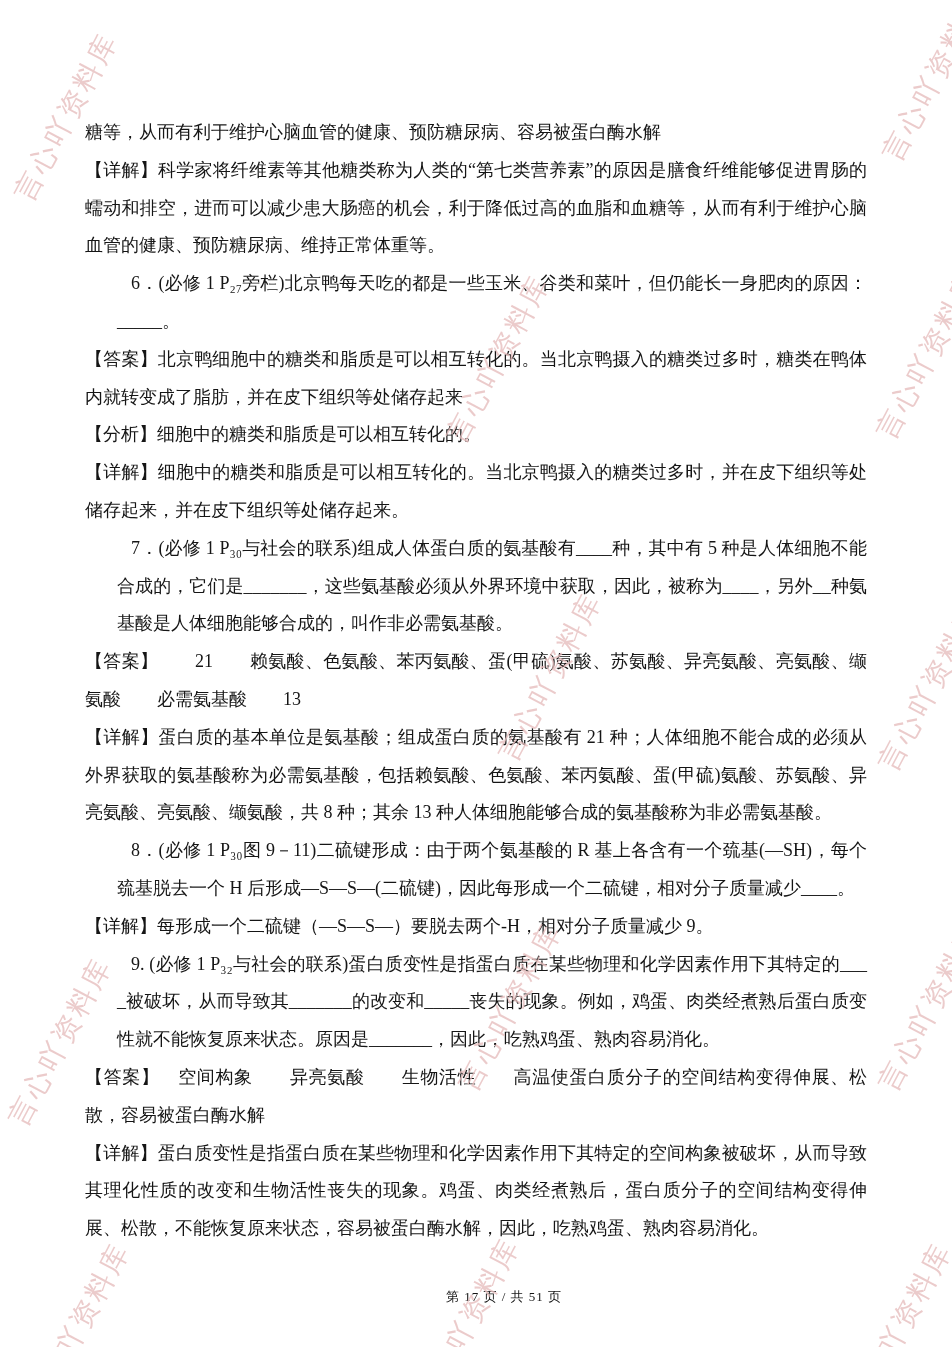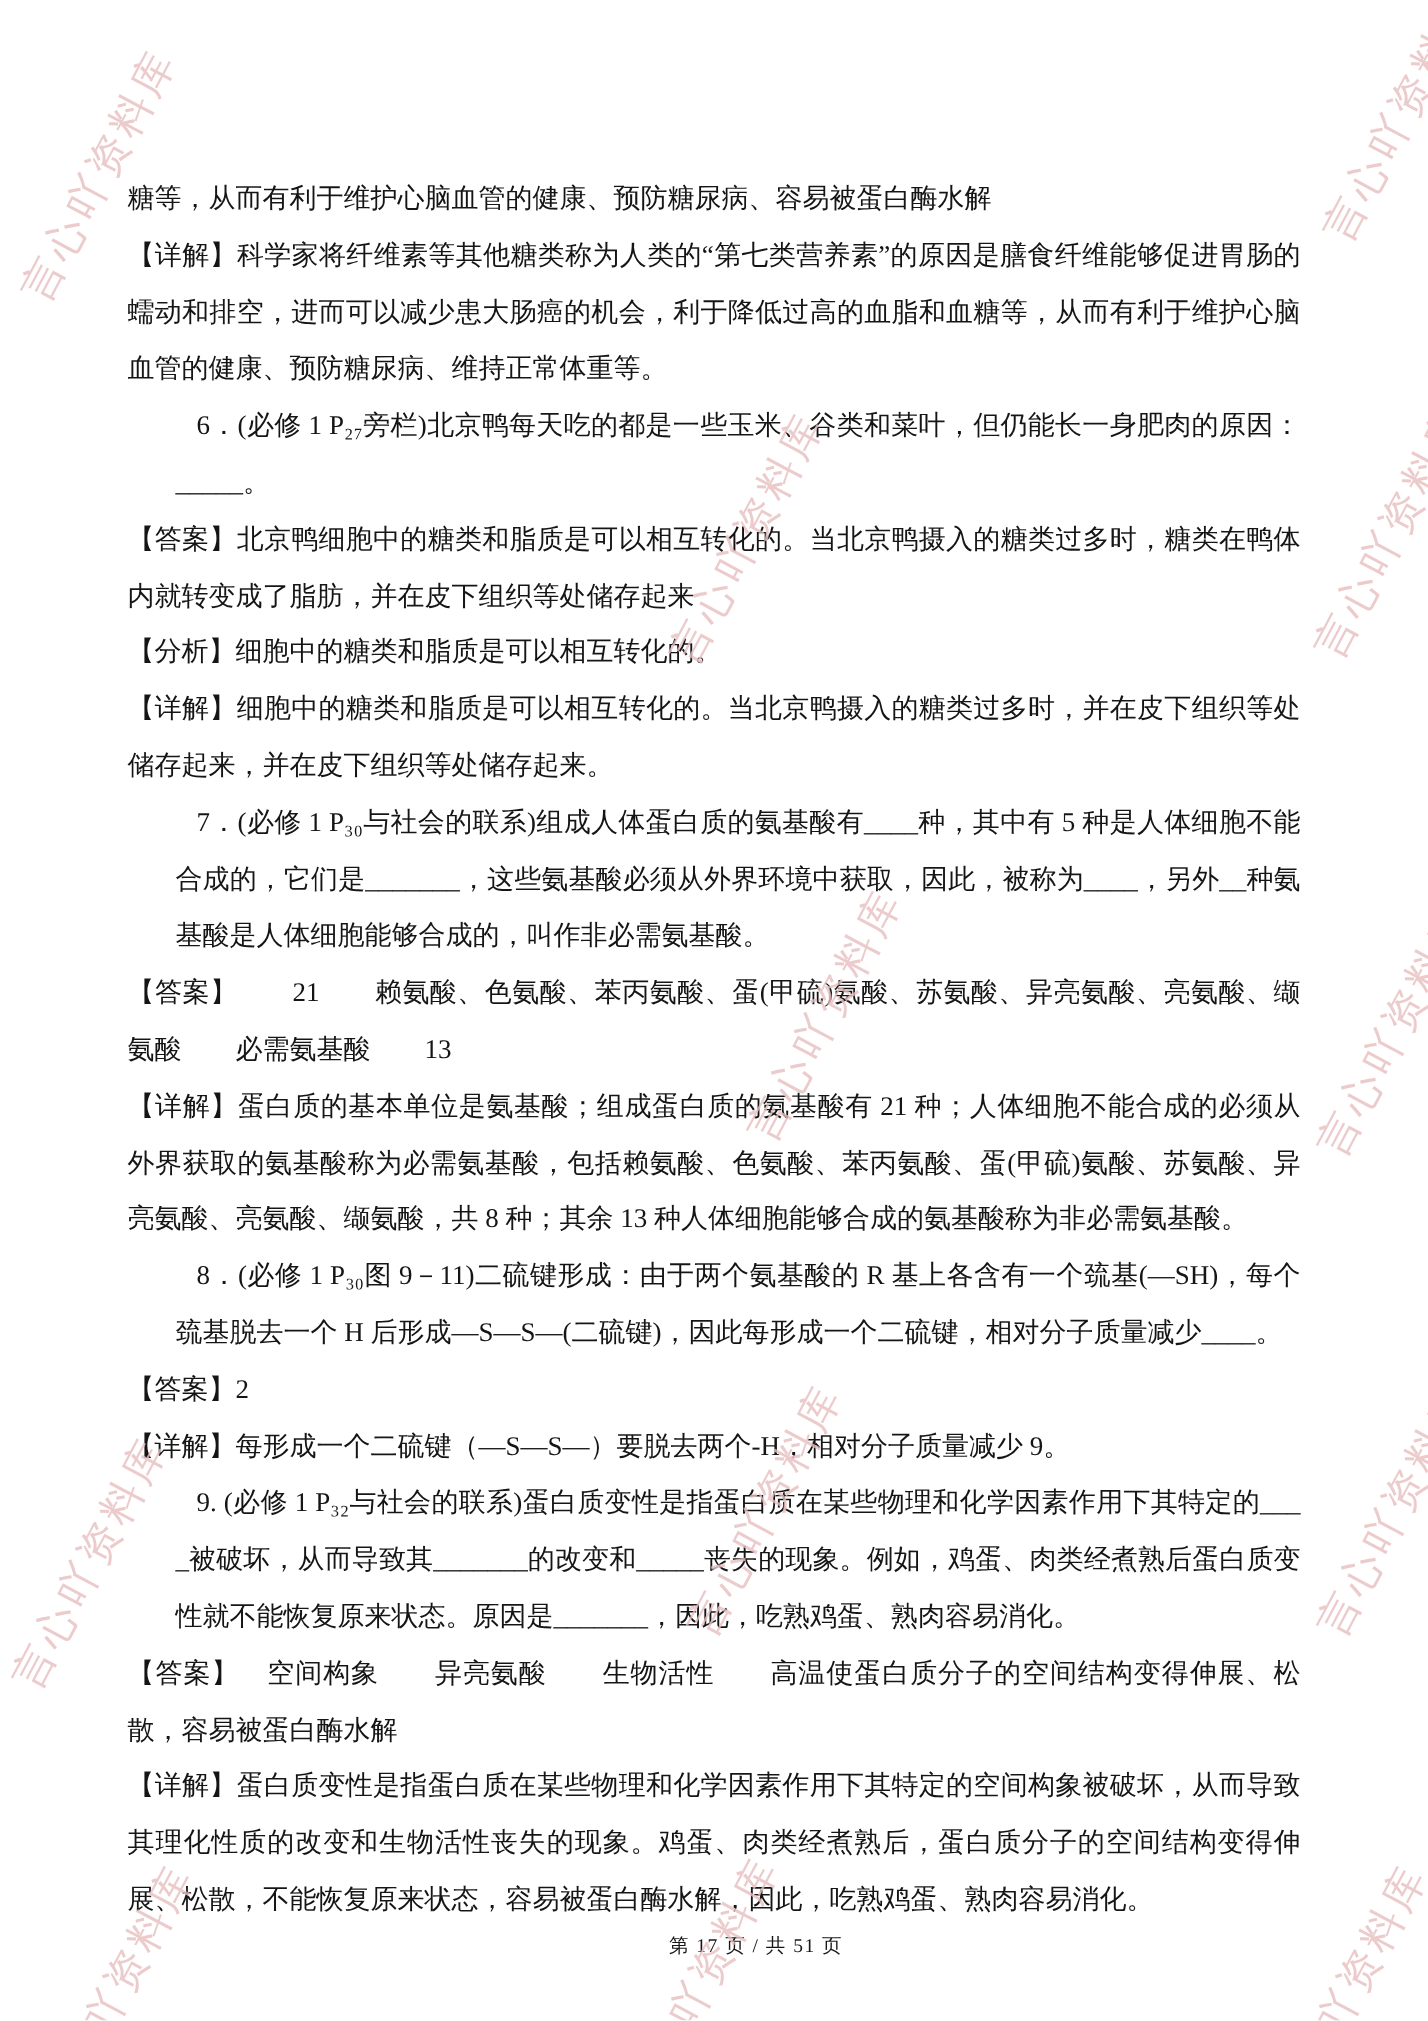--- a/index.html
+++ b/index.html
@@ -83,21 +83,20 @@
   <p>糖等，从而有利于维护心脑血管的健康、预防糖尿病、容易被蛋白酶水解</p>
   <p>【详解】科学家将纤维素等其他糖类称为人类的“第七类营养素”的原因是膳食纤维能够促进胃肠的蠕动和排空，进而可以减少患大肠癌的机会，利于降低过高的血脂和血糖等，从而有利于维护心脑血管的健康、预防糖尿病、维持正常体重等。</p>
   <p class="question">6．(必修 1 P₂₇旁栏)北京鸭每天吃的都是一些玉米、谷类和菜叶，但仍能长一身肥肉的原因：_____。</p>
   <p>【答案】北京鸭细胞中的糖类和脂质是可以相互转化的。当北京鸭摄入的糖类过多时，糖类在鸭体内就转变成了脂肪，并在皮下组织等处储存起来</p>
   <p>【分析】细胞中的糖类和脂质是可以相互转化的。</p>
   <p>【详解】细胞中的糖类和脂质是可以相互转化的。当北京鸭摄入的糖类过多时，并在皮下组织等处储存起来，并在皮下组织等处储存起来。</p>
   <p class="question">7．(必修 1 P₃₀与社会的联系)组成人体蛋白质的氨基酸有____种，其中有 5 种是人体细胞不能合成的，它们是_______，这些氨基酸必须从外界环境中获取，因此，被称为____，另外__种氨基酸是人体细胞能够合成的，叫作非必需氨基酸。</p>
   <p>【答案】　　21　　赖氨酸、色氨酸、苯丙氨酸、蛋(甲硫)氨酸、苏氨酸、异亮氨酸、亮氨酸、缬氨酸　　必需氨基酸　　13</p>
   <p>【详解】蛋白质的基本单位是氨基酸；组成蛋白质的氨基酸有 21 种；人体细胞不能合成的必须从外界获取的氨基酸称为必需氨基酸，包括赖氨酸、色氨酸、苯丙氨酸、蛋(甲硫)氨酸、苏氨酸、异亮氨酸、亮氨酸、缬氨酸，共 8 种；其余 13 种人体细胞能够合成的氨基酸称为非必需氨基酸。</p>
   <p class="question">8．(必修 1 P₃₀图 9－11)二硫键形成：由于两个氨基酸的 R 基上各含有一个巯基(—SH)，每个巯基脱去一个 H 后形成—S—S—(二硫键)，因此每形成一个二硫键，相对分子质量减少____。</p>
-  <p>【答案】2</p>
   <p>【详解】每形成一个二硫键（—S—S—）要脱去两个-H，相对分子质量减少 9。</p>
   <p class="question">9. (必修 1 P₃₂与社会的联系)蛋白质变性是指蛋白质在某些物理和化学因素作用下其特定的____被破坏，从而导致其_______的改变和_____丧失的现象。例如，鸡蛋、肉类经煮熟后蛋白质变性就不能恢复原来状态。原因是_______，因此，吃熟鸡蛋、熟肉容易消化。</p>
   <p>【答案】　空间构象　　异亮氨酸　　生物活性　　高温使蛋白质分子的空间结构变得伸展、松散，容易被蛋白酶水解</p>
   <p>【详解】蛋白质变性是指蛋白质在某些物理和化学因素作用下其特定的空间构象被破坏，从而导致其理化性质的改变和生物活性丧失的现象。鸡蛋、肉类经煮熟后，蛋白质分子的空间结构变得伸展、松散，不能恢复原来状态，容易被蛋白酶水解，因此，吃熟鸡蛋、熟肉容易消化。</p>
 </div>
 
 <div class="footer">
   <span>第 17 页 / 共 51 页</span>
 </div>
 

